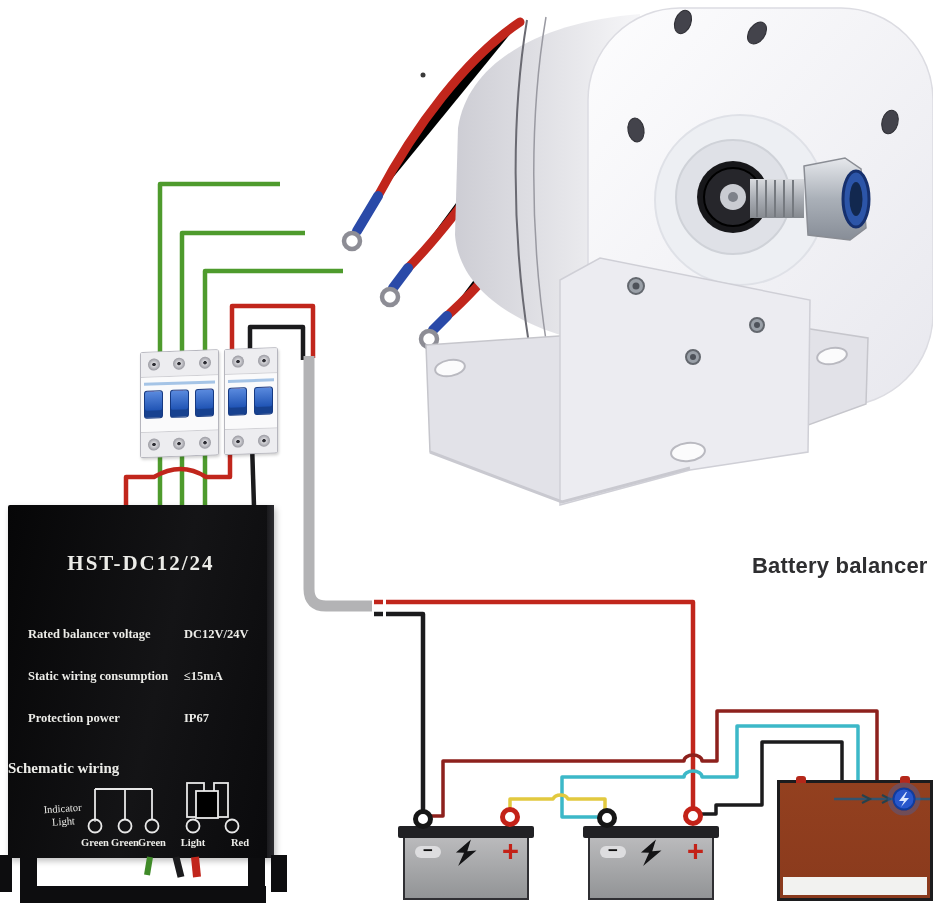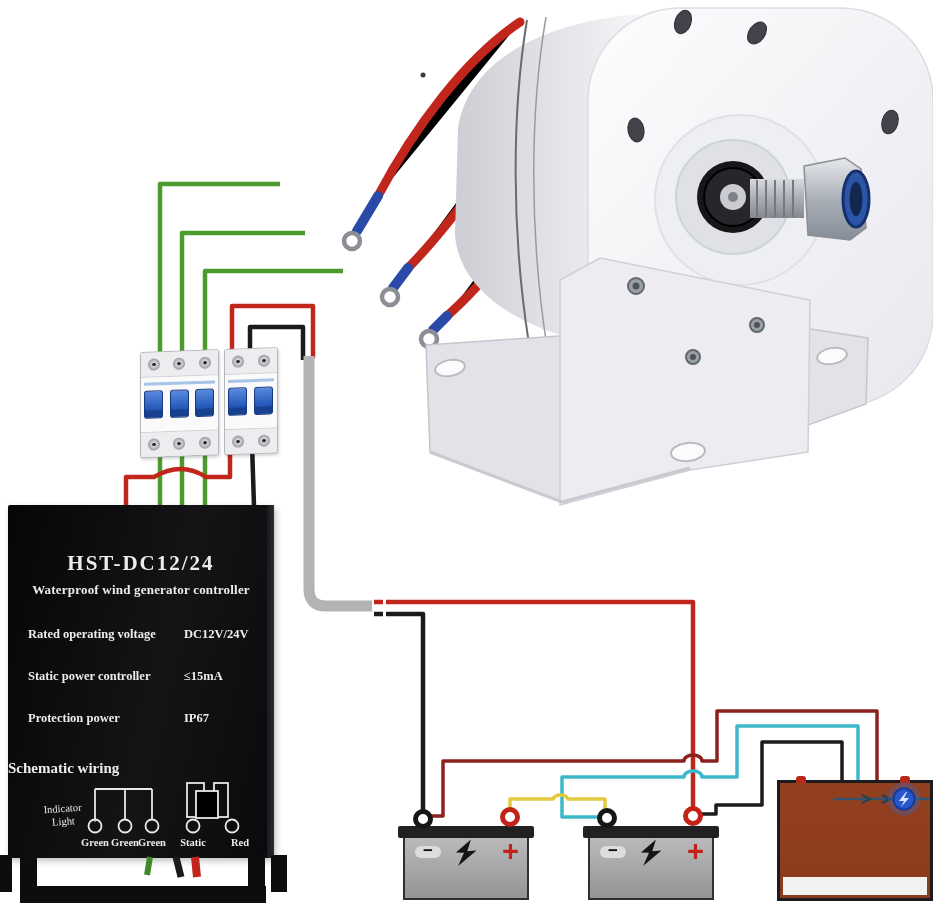--- a/index.html
+++ b/index.html
@@ -237,28 +237,27 @@
       </div>
       <div class="brow bot">
         <div class="screw"></div>
         <div class="screw"></div>
       </div>
     </div>
   </div>
 
   <div class="controller">
     <div class="ctl-title">HST-DC12/24</div>
-    <div class="ctl-sub">Waterproof wind generator controller</div>
 
     <div class="spec" style="top:122px">
-      <span class="lab">Rated operating voltage</span>
+      <span class="lab">Rated balancer voltage</span>
       <span class="val">DC12V/24V</span>
     </div>
     <div class="spec" style="top:164px">
-      <span class="lab">Static power controller</span>
+      <span class="lab">Static wiring consumption</span>
       <span class="val">≤15mA</span>
     </div>
     <div class="spec" style="top:206px">
       <span class="lab">Protection power</span>
       <span class="val">IP67</span>
     </div>
 
     <div class="ctl-schem-title">Schematic wiring</div>
     <div class="ctl-ind">Indicator Light</div>
 
@@ -276,21 +275,21 @@
         <circle cx="115" cy="53" r="6.5"></circle>
           <circle cx="154" cy="53" r="6.5"></circle>
       </g>
       <rect x="118" y="18" width="22" height="27" fill="#000" stroke="#e8e8e8" stroke-width="1.8"></rect>
       <line x1="17" y1="46.5" x2="17" y2="49" stroke="#e8e8e8"></line>
     </svg>
 
     <span class="tlabel" style="left:87px">Green</span>
     <span class="tlabel" style="left:117px">Green</span>
     <span class="tlabel" style="left:144px">Green</span>
-    <span class="tlabel" style="left:185px">Static</span>
+    <span class="tlabel" style="left:185px">Light</span>
     <span class="tlabel" style="left:232px">Red</span>
 
     <div class="ctl-screw" style="top:82px"></div>
     <div class="ctl-screw" style="top:310px"></div>
   </div>
 
   <div class="frame" style="left:20px;top:886px;width:246px;height:17px"></div>
   <div class="frame" style="left:20px;top:858px;width:17px;height:45px"></div>
   <div class="frame" style="left:248px;top:858px;width:17px;height:45px"></div>
   <div class="frame" style="left:0px;top:855px;width:12px;height:37px"></div>
@@ -315,20 +314,21 @@
         <path d="M15,1 L2,16 L10,15 L6,29 L22,11 L13,13 Z" fill="#141416"></path>
       </svg>
     </div>
   </div>
 
   <div class="balancer">
     <div class="bal-strip"></div>
     <div class="bal-term" style="left:16px"></div>
     <div class="bal-term" style="left:120px"></div>
   </div>
+  <div class="bal-label">Battery balancer</div>
 
   <svg id="over" width="933" height="907" viewBox="0 0 933 907">
 
     <circle cx="423" cy="819" r="7.5" fill="#fff" stroke="#161616" stroke-width="5"></circle>
     <circle cx="510" cy="817" r="7.5" fill="#fff" stroke="#c32218" stroke-width="5"></circle>
     <circle cx="607" cy="818" r="7.5" fill="#fff" stroke="#161616" stroke-width="5"></circle>
     <circle cx="693" cy="816" r="7.5" fill="#fff" stroke="#c32218" stroke-width="5"></circle>
 
     <path d="M150,857 L147,875" stroke="#3f8a28" stroke-width="6"></path>
     <path d="M176,857 L181,877" stroke="#1b1b1d" stroke-width="7"></path>

